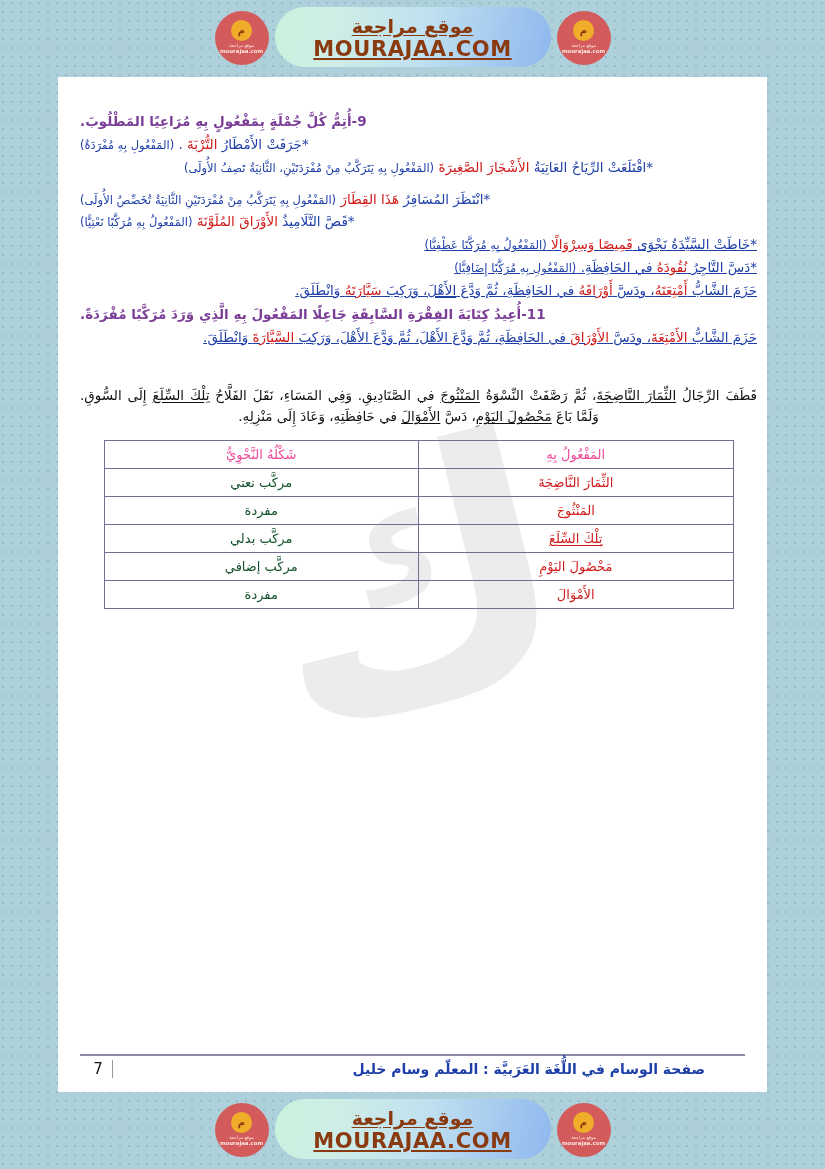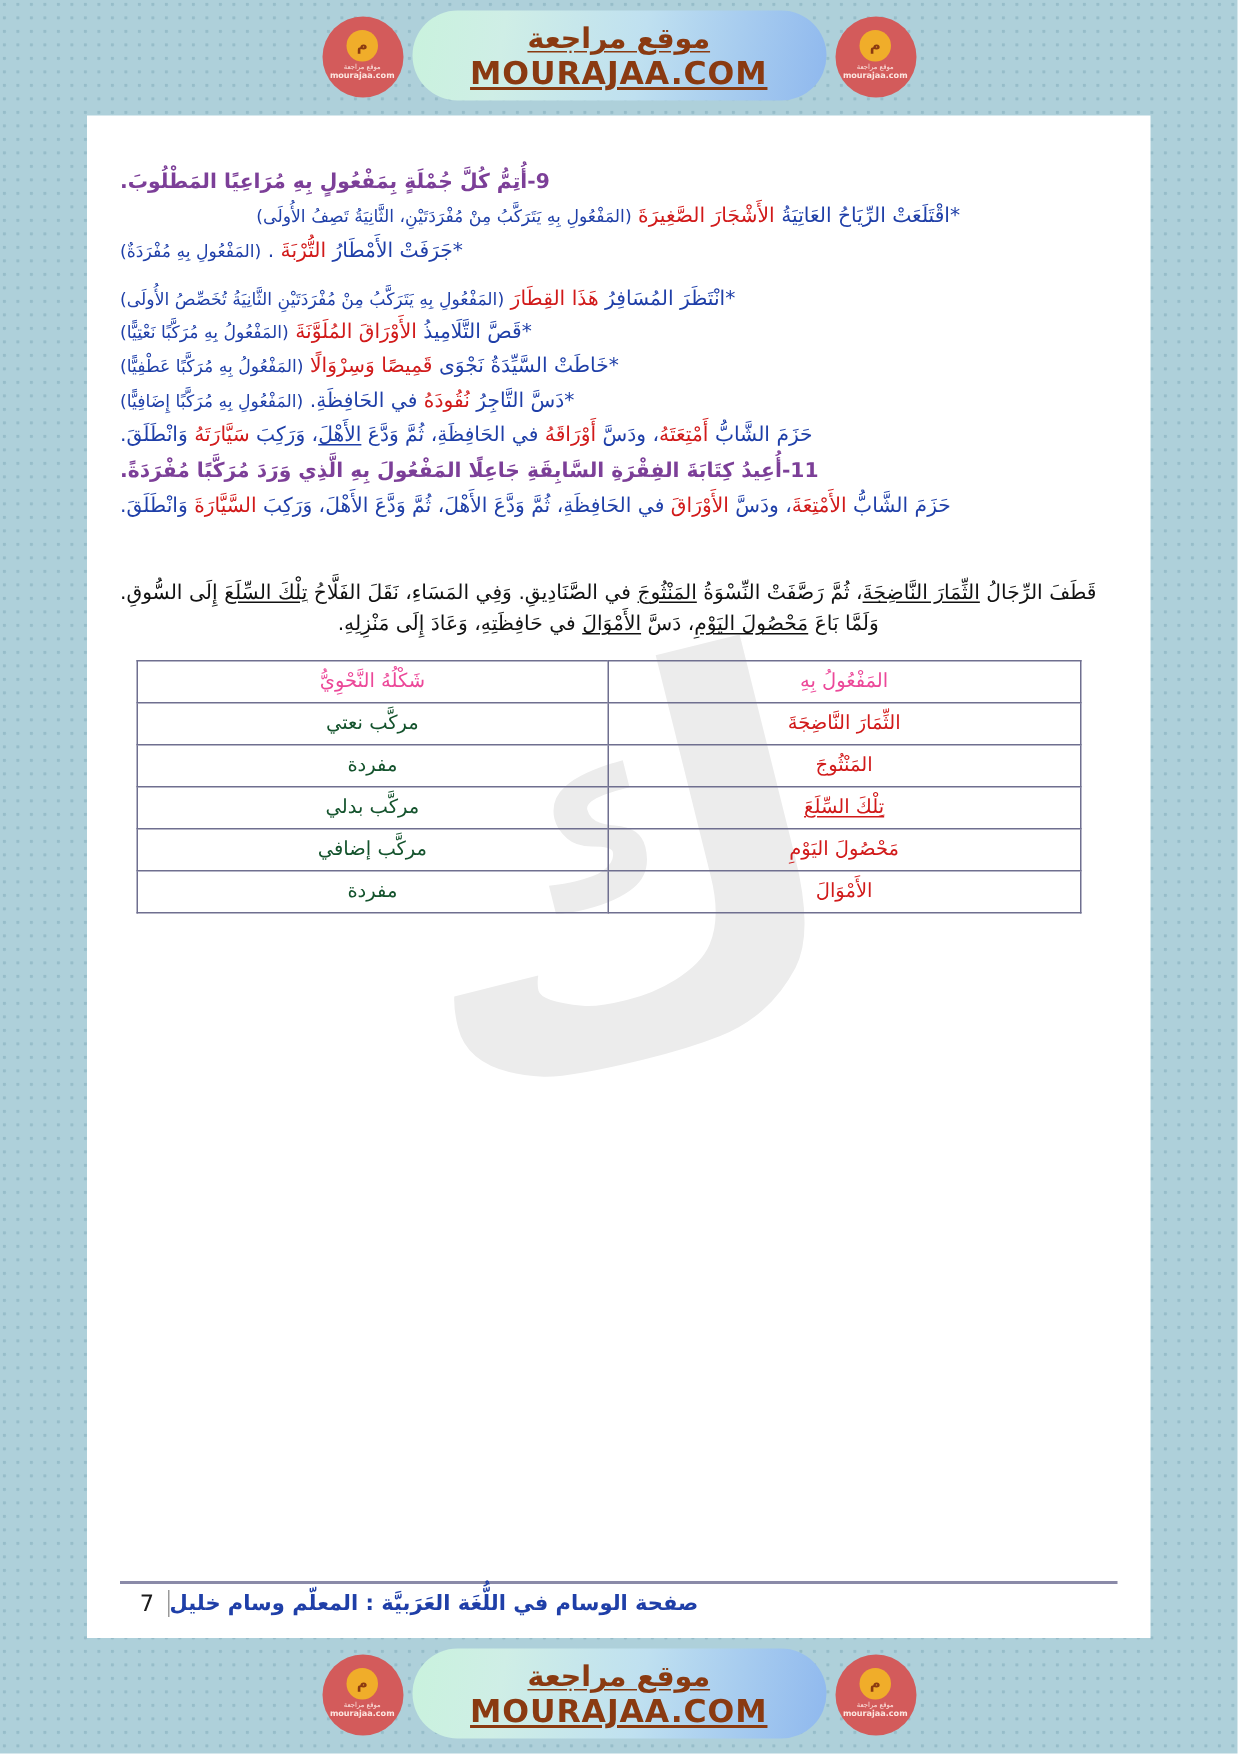--- a/index.html
+++ b/index.html
@@ -89,42 +89,42 @@
     font-size:330px;color:#ececec;font-weight:bold;
     transform:rotate(-14deg);
     line-height:.9;
     white-space:nowrap;
     font-family:"DejaVu Sans",sans-serif;
   }
 
   
   #content{
     position:relative;z-index:2;
-    padding:32px 36px 0 22px;
+    padding:32px 10px 0 22px;
     direction:rtl;
     border-radius:14px;
   }
 
   .ln{
     margin:0 0 1px 0;
     font-size:13.5px;
     line-height:1.62;
     color:#1f3fa8;
     text-align:justify;
   }
   .ln.q{            
     color:#7c3f98;
     font-weight:bold;
     text-align:left;
     direction:rtl;
     font-size:13.5px;
     margin-top:2px;
   }
   .ln.right{text-align:left;}
-  .ln.center{text-align:left;}
+  .ln.center{text-align:right;text-decoration:underline;}
   .ln.just{text-align:justify;text-align-last:center;}
 
   .red{color:#d11a1a;}
   .hint{color:#1f3fa8;font-size:11.5px;}
   .u{text-decoration:underline;text-underline-offset:2px;}
   .num{font-weight:bold;}
 
   .spacer{height:9px;}
 
   
@@ -153,21 +153,21 @@
     z-index:3;
   }
   #footer .rule{
     height:2px;background:#8a8aa8;margin-bottom:4px;
   }
   #footer .row{
     display:flex;align-items:center;
     direction:rtl;
   }
   #footer .ftitle{
-    flex:1;text-align:left;
+    flex:1;text-align:right;
     color:#1f3fa8;font-weight:bold;font-size:14px;
     padding-right:40px;
   }
   #footer .pg{
     color:#1a1a1a;font-size:15px;
     padding:0 6px 0 10px;
     border-right:1px solid #999;
     min-width:16px;text-align:center;
     direction:ltr;
   }
@@ -209,26 +209,26 @@
     <div id="watermark">
       <span>ك</span>
     </div>
 
     <div id="content">
 
       <p class="ln q right">
         <span class="num">9-</span><span>أُتِمُّ كُلَّ جُمْلَةٍ بِمَفْعُولٍ بِهِ مُرَاعِيًا المَطْلُوبَ.</span>
       </p>
 
+      <p class="ln right">
+        <span>*جَرَفَتْ الأَمْطَارُ </span><span class="red">التُّرْبَةَ</span><span> . </span><span class="hint">(المَفْعُولِ بِهِ مُفْرَدَةٌ)</span>
+      </p>
+
       <p class="ln just">
         <span>*اقْتَلَعَتْ الرِّيَاحُ العَاتِيَةُ </span><span class="red">الأَشْجَارَ الصَّغِيرَةَ</span><span> </span><span class="hint">(المَفْعُولِ بِهِ يَتَرَكَّبُ مِنْ مُفْرَدَتَيْنِ، الثَّانِيَةُ تَصِفُ الأُولَى)</span>
-      </p>
-
-      <p class="ln right">
-        <span>*جَرَفَتْ الأَمْطَارُ </span><span class="red">التُّرْبَةَ</span><span> . </span><span class="hint">(المَفْعُولِ بِهِ مُفْرَدَةٌ)</span>
       </p>
 
       <div class="spacer"></div>
 
 
       <p class="ln right">
         <span>*انْتَظَرَ المُسَافِرُ  </span><span class="red">هَذَا القِطَارَ</span><span>  </span><span class="hint">(المَفْعُولِ بِهِ يَتَرَكَّبُ مِنْ مُفْرَدَتَيْنِ الثَّانِيَةُ تُخَصِّصُ الأُولَى)</span>
       </p>
 
       <p class="ln right">

